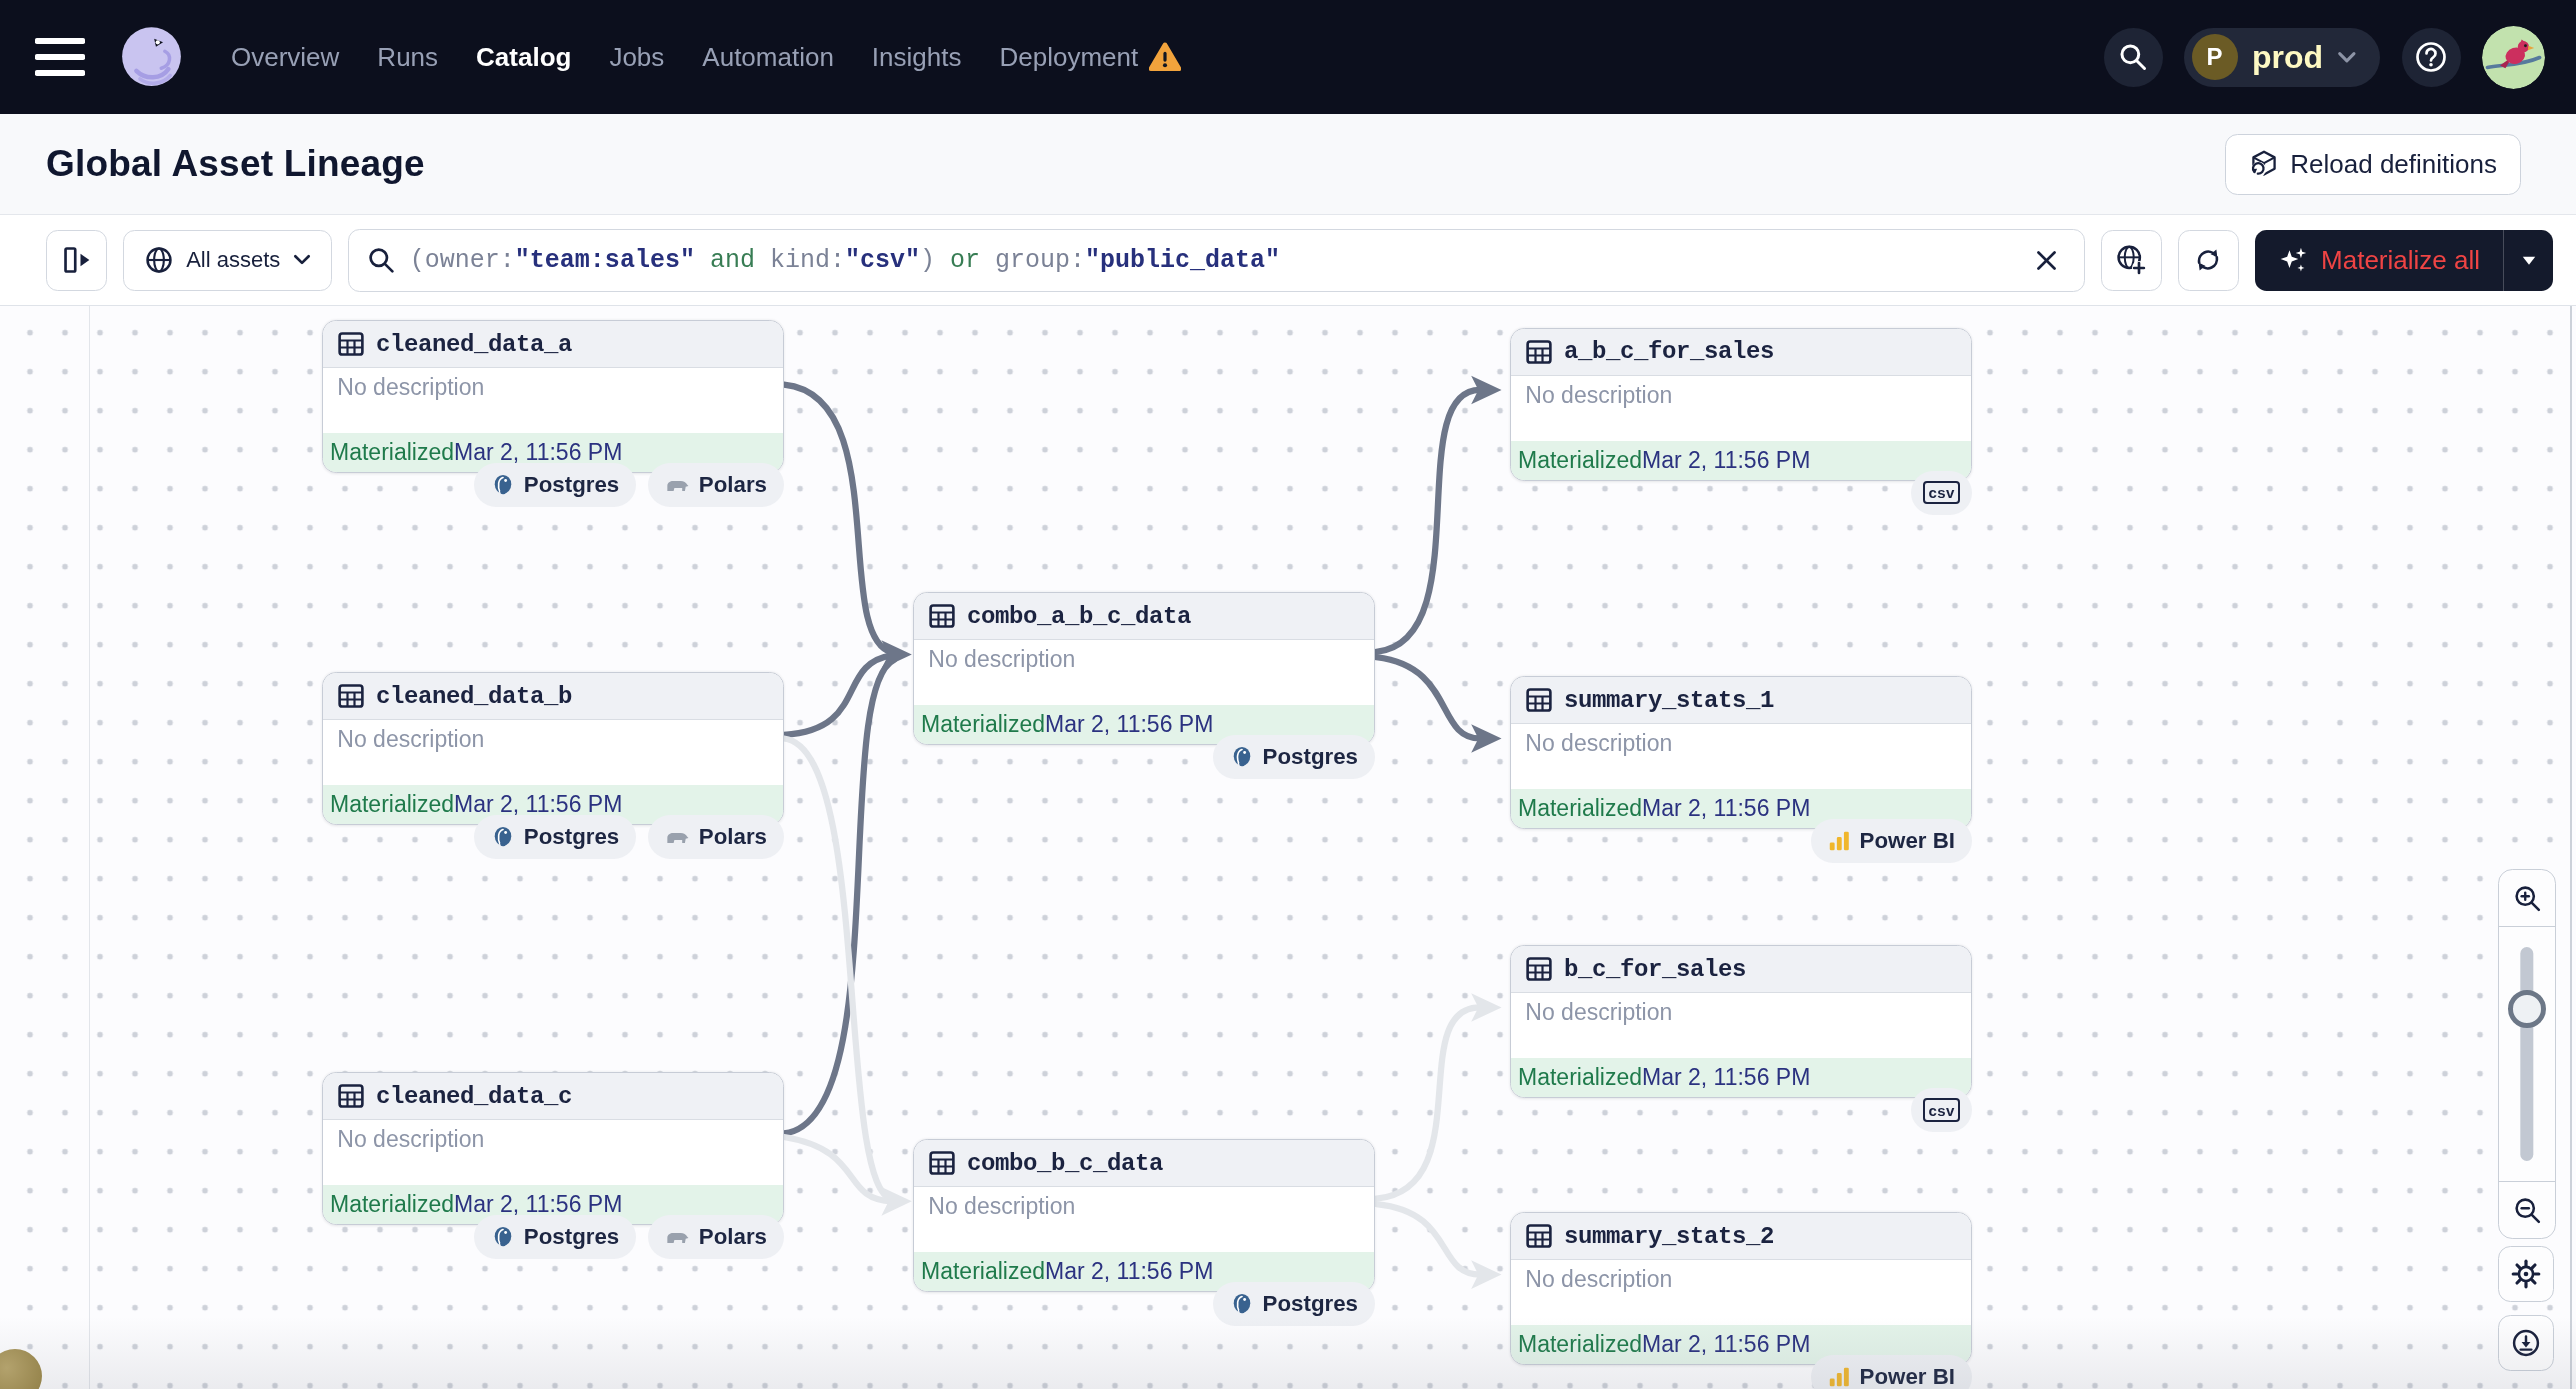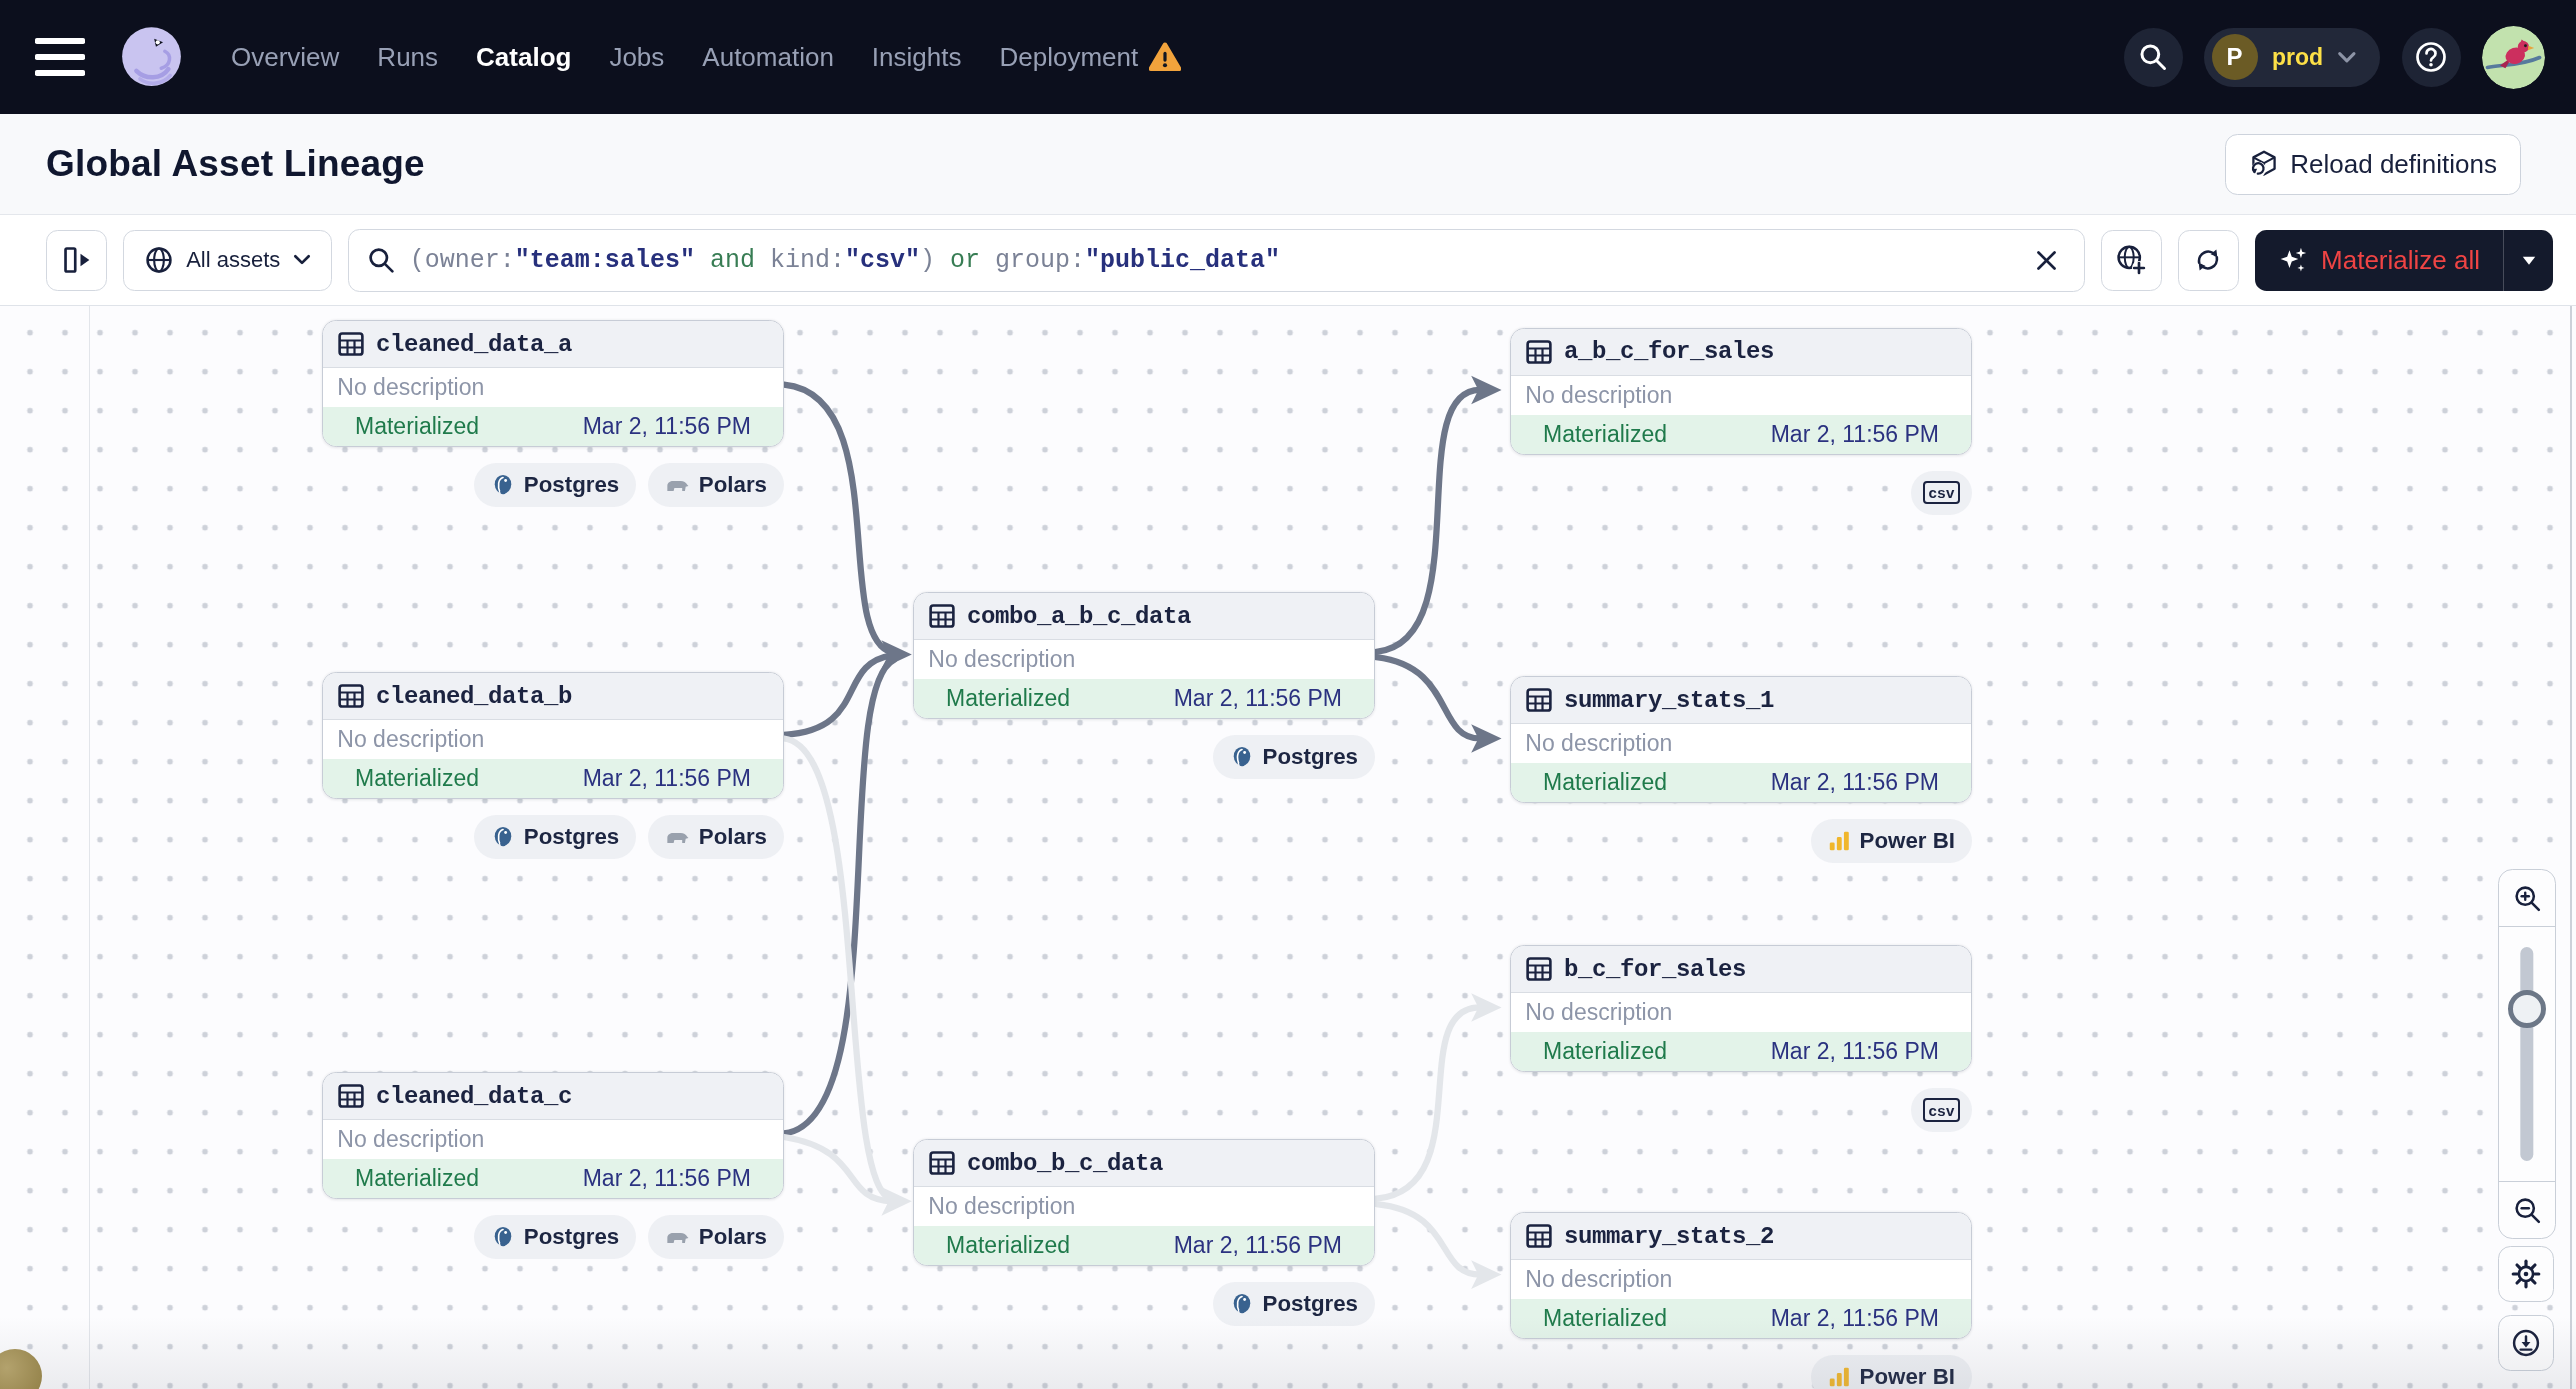--- a/index.html
+++ b/index.html
@@ -11,21 +11,21 @@
   .hamburger{width:59px;height:59px;background:none;border:none;display:flex;flex-direction:column;justify-content:center;gap:9.8px;cursor:pointer;padding:0 3.6px;}
   .hamburger span{display:block;height:6.3px;width:50px;background:#fff;border-radius:1.8px;}
   .brand{margin-left:25px;width:73px;height:73px;flex:0 0 auto;}
   .navlinks{display:flex;align-items:center;gap:38px;margin-left:43px;}
   .navlink{color:#98a0b5;font-size:26px;text-decoration:none;display:flex;align-items:center;gap:10.7px;}
   .navlink.active{color:#ffffff;font-weight:700;}
   .topbar-right{margin-left:auto;display:flex;align-items:center;gap:21.5px;}
   .circle-btn{width:59px;height:59px;border-radius:50%;background:#1e2435;border:none;display:flex;align-items:center;justify-content:center;cursor:pointer;}
   .env-pill{height:59px;border-radius:893px;background:#222839;border:none;display:flex;align-items:center;gap:14.3px;padding:0 23px 0 7.2px;cursor:pointer;}
   .env-avatar{width:46px;height:46px;border-radius:50%;background:#6b5b25;color:#fff;font-size:24px;font-weight:700;display:flex;align-items:center;justify-content:center;}
-  .env-name{color:#fde047;font-size:23px;font-weight:600;text-align:center;}
+  .env-name{color:#fef9c3;font-size:32px;font-weight:600;text-align:center;}
   .user-avatar{width:63px;height:63px;border-radius:50%;overflow:hidden;border:none;padding:0;background:none;cursor:pointer;}
 
   
   .pagehead{height:100px;background:#f8f9fb;border-bottom:0.9px solid #e4e7ec;display:flex;align-items:center;padding:0 55px 0 46px;flex:0 0 auto;justify-content:flex-end;}
   .pagetitle{font-size:37px;font-weight:650;color:#10172f;margin:0;letter-spacing:0.2px;}
   .reload-btn{margin-left:auto;height:61px;border:0.9px solid #cdd3dc;background:#fff;border-radius:12.5px;display:flex;align-items:center;gap:11.6px;padding:0 23px;font-size:26px;color:#18203c;cursor:pointer;font-family:inherit;}
 
   
   .toolbar{height:90px;background:#fff;border-bottom:0.9px solid #dfe3e9;display:flex;align-items:center;padding:0 23px 0 46px;gap:16px;flex:0 0 auto;}
   .sq-btn{height:61px;min-width:61px;border:0.9px solid #d3d8e0;background:#fff;border-radius:11.6px;display:flex;align-items:center;justify-content:center;cursor:pointer;}
@@ -49,21 +49,21 @@
   .r-divider{position:absolute;right:4.5px;top:0;bottom:0;width:1.8px;background:#ccd1d9;}
   .bottom-shade{position:absolute;left:0;right:0;bottom:0;height:72px;background:linear-gradient(rgba(110,115,128,0),rgba(110,115,128,.12));pointer-events:none;}
   .corner-artifact{position:absolute;left:-12.5px;bottom:-14.3px;width:54px;height:54px;border-radius:50%;background:radial-gradient(circle at 35% 35%,#b3a26d,#8d7b42);}
 
   
   .node{position:absolute;width:462px;cursor:pointer;}
   .node-card{border:1.8px solid #c7ccd6;border-radius:14.3px;background:#fff;box-shadow:0 0.9px 2.7px rgba(20,26,44,.10);overflow:hidden;}
   .node-head{height:46px;background:#eff1f5;border-bottom:0.9px solid #d9dde3;display:flex;align-items:center;gap:10.7px;padding:0 14.3px;}
   .node-name{font-family:"Liberation Mono",monospace;font-size:24px;font-weight:700;color:#1b2340;letter-spacing:-0.4px;}
   .node-body{height:39px;display:flex;align-items:center;padding:0 14.3px;font-size:23px;color:#8d95a8;}
-  .node-foot{height:39px;background:#e3f3e9;display:flex;align-items:center;justify-content:space-between;padding:0 32px;}
+  .node-foot{height:39px;background:#e3f3e9;display:flex;align-items:center;padding:0 7px;margin-top:26px;}
   .node-status{font-size:23px;color:#1f7a4b;}
   .node-time{font-size:23px;color:#2b3280;}
   .badges{position:absolute;top:143px;right:0;display:flex;gap:11.6px;}
   .pill{height:44px;border-radius:893px;background:#eef0f4;display:flex;align-items:center;gap:9px;padding:0 17px;font-size:22.3px;font-weight:700;color:#1d2642;cursor:pointer;}
   .pill.icon-only{padding:0 11.6px;}
   .csv-glyph{display:inline-block;border:2.2px solid #1b2340;border-radius:4px;font-size:15px;font-weight:700;line-height:1;padding:2.7px 3.6px 1.8px;color:#1b2340;letter-spacing:0.4px;}
 
   .n0{left:322px;top:14.3px;}  .n1{left:322px;top:366px;}  .n2{left:322px;top:766px;}
   .n3{left:913px;top:286px;}.n4{left:913px;top:833px;}
   .n5{left:1510px;top:21.5px;} .n6{left:1510px;top:370px;}

